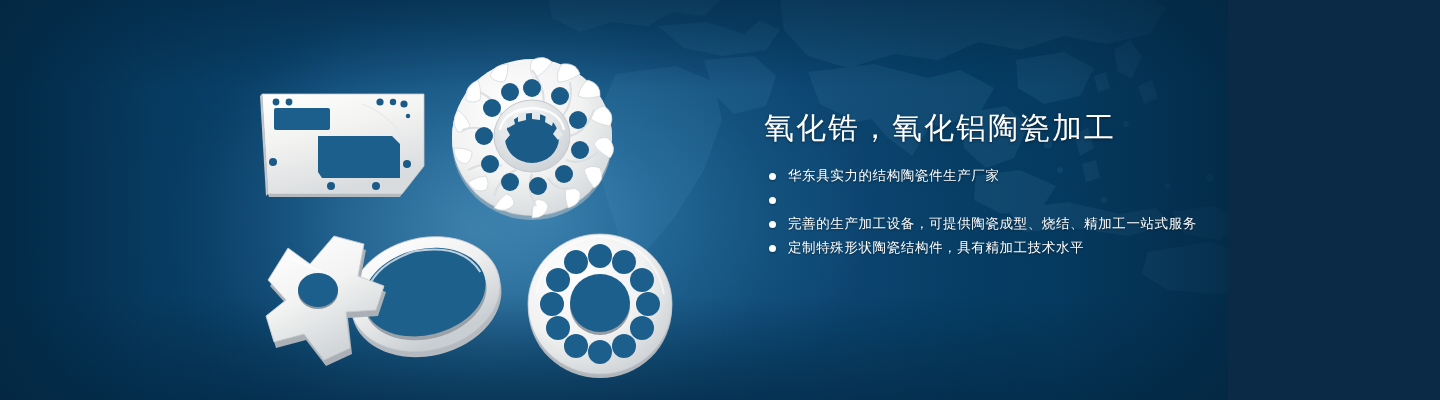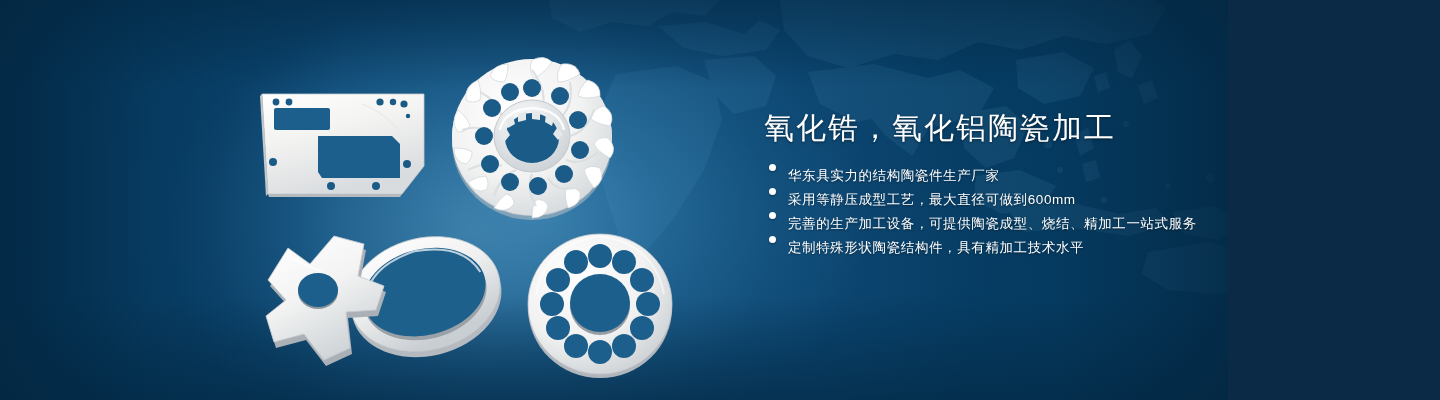--- a/index.html
+++ b/index.html
@@ -83,21 +83,21 @@
     text-shadow: 0 1px 3px rgba(0,0,0,0.45);
     white-space: nowrap;
   }
   .bullets {
     list-style: none;
     margin: 0;
     padding: 0;
   }
   .bullet {
     display: flex;
-    align-items: flex-start;
+    align-items: center;
     height: 24px;
     margin: 0 0 0px 0;
   }
   .bullet-dot {
     width: 7px;
     height: 7px;
     border-radius: 50%;
     background: #ffffff;
     flex: 0 0 auto;
     margin: 0 12px 0 5px;
@@ -380,21 +380,20 @@
   <div class="copy">
     <h1 class="headline">氧化锆，氧化铝陶瓷加工</h1>
 
     <ul class="bullets">
       <li class="bullet">
         <span class="bullet-dot"></span>
         <span class="bullet-text">华东具实力的结构陶瓷件生产厂家</span>
       </li>
       <li class="bullet">
         <span class="bullet-dot"></span>
-        <span class="bullet-text">采用等静压成型工艺，最大直径可做到600mm</span>
       </li>
       <li class="bullet">
         <span class="bullet-dot"></span>
         <span class="bullet-text">完善的生产加工设备，可提供陶瓷成型、烧结、精加工一站式服务</span>
       </li>
       <li class="bullet">
         <span class="bullet-dot"></span>
         <span class="bullet-text">定制特殊形状陶瓷结构件，具有精加工技术水平</span>
       </li>
     </ul>

